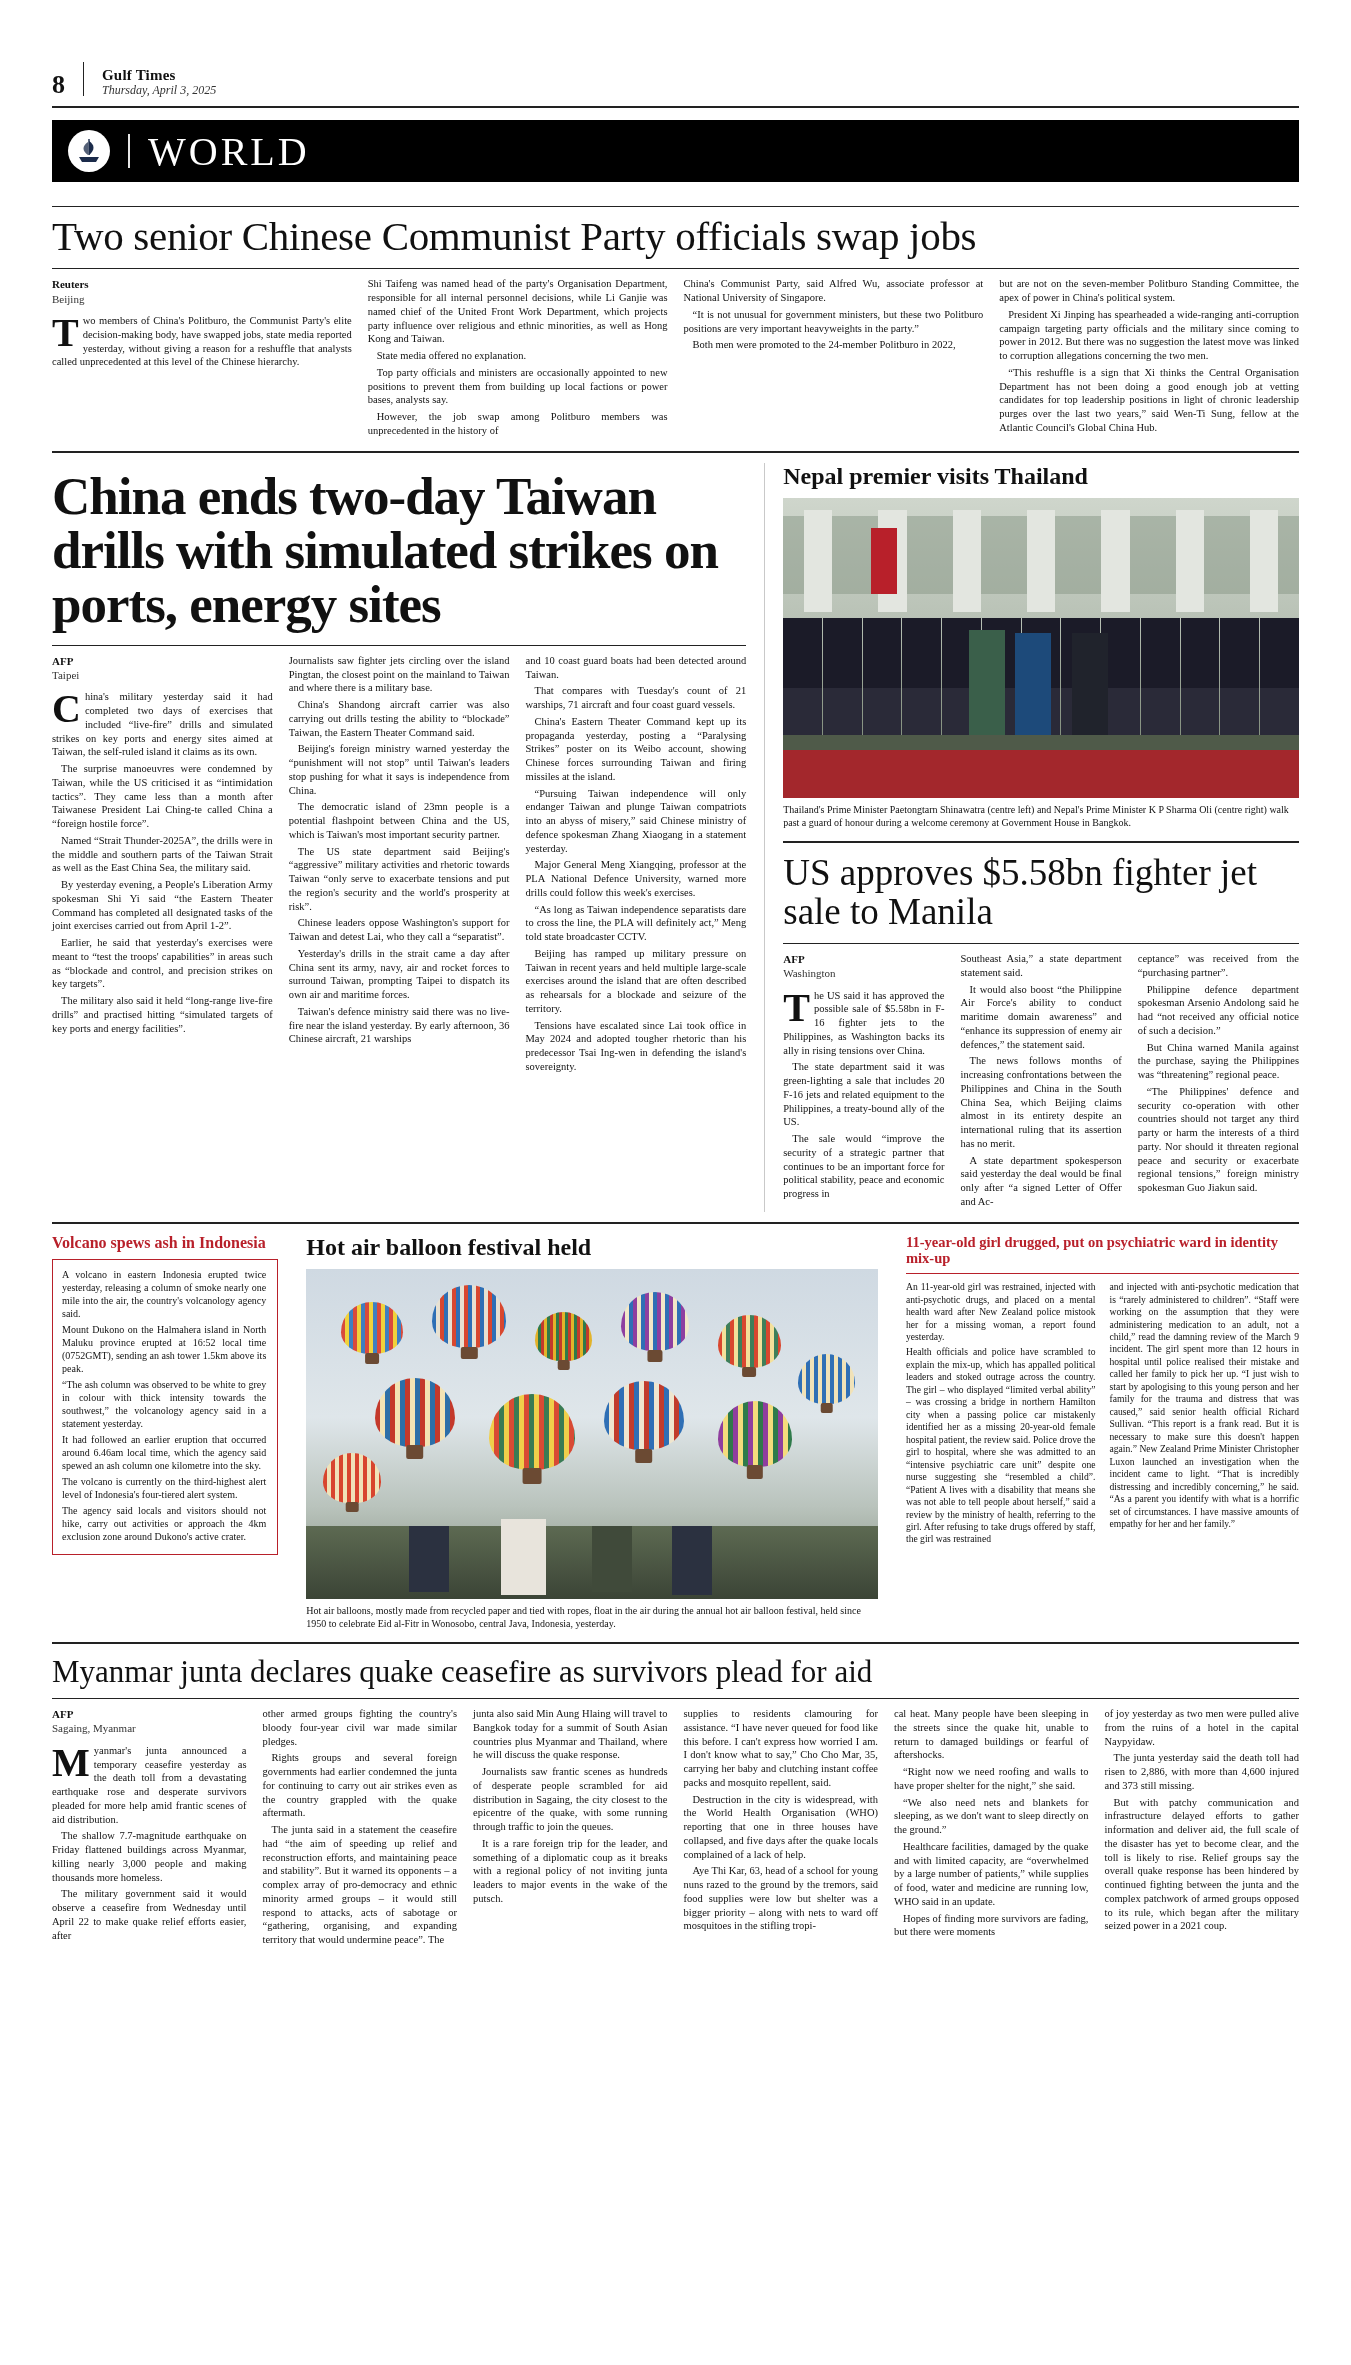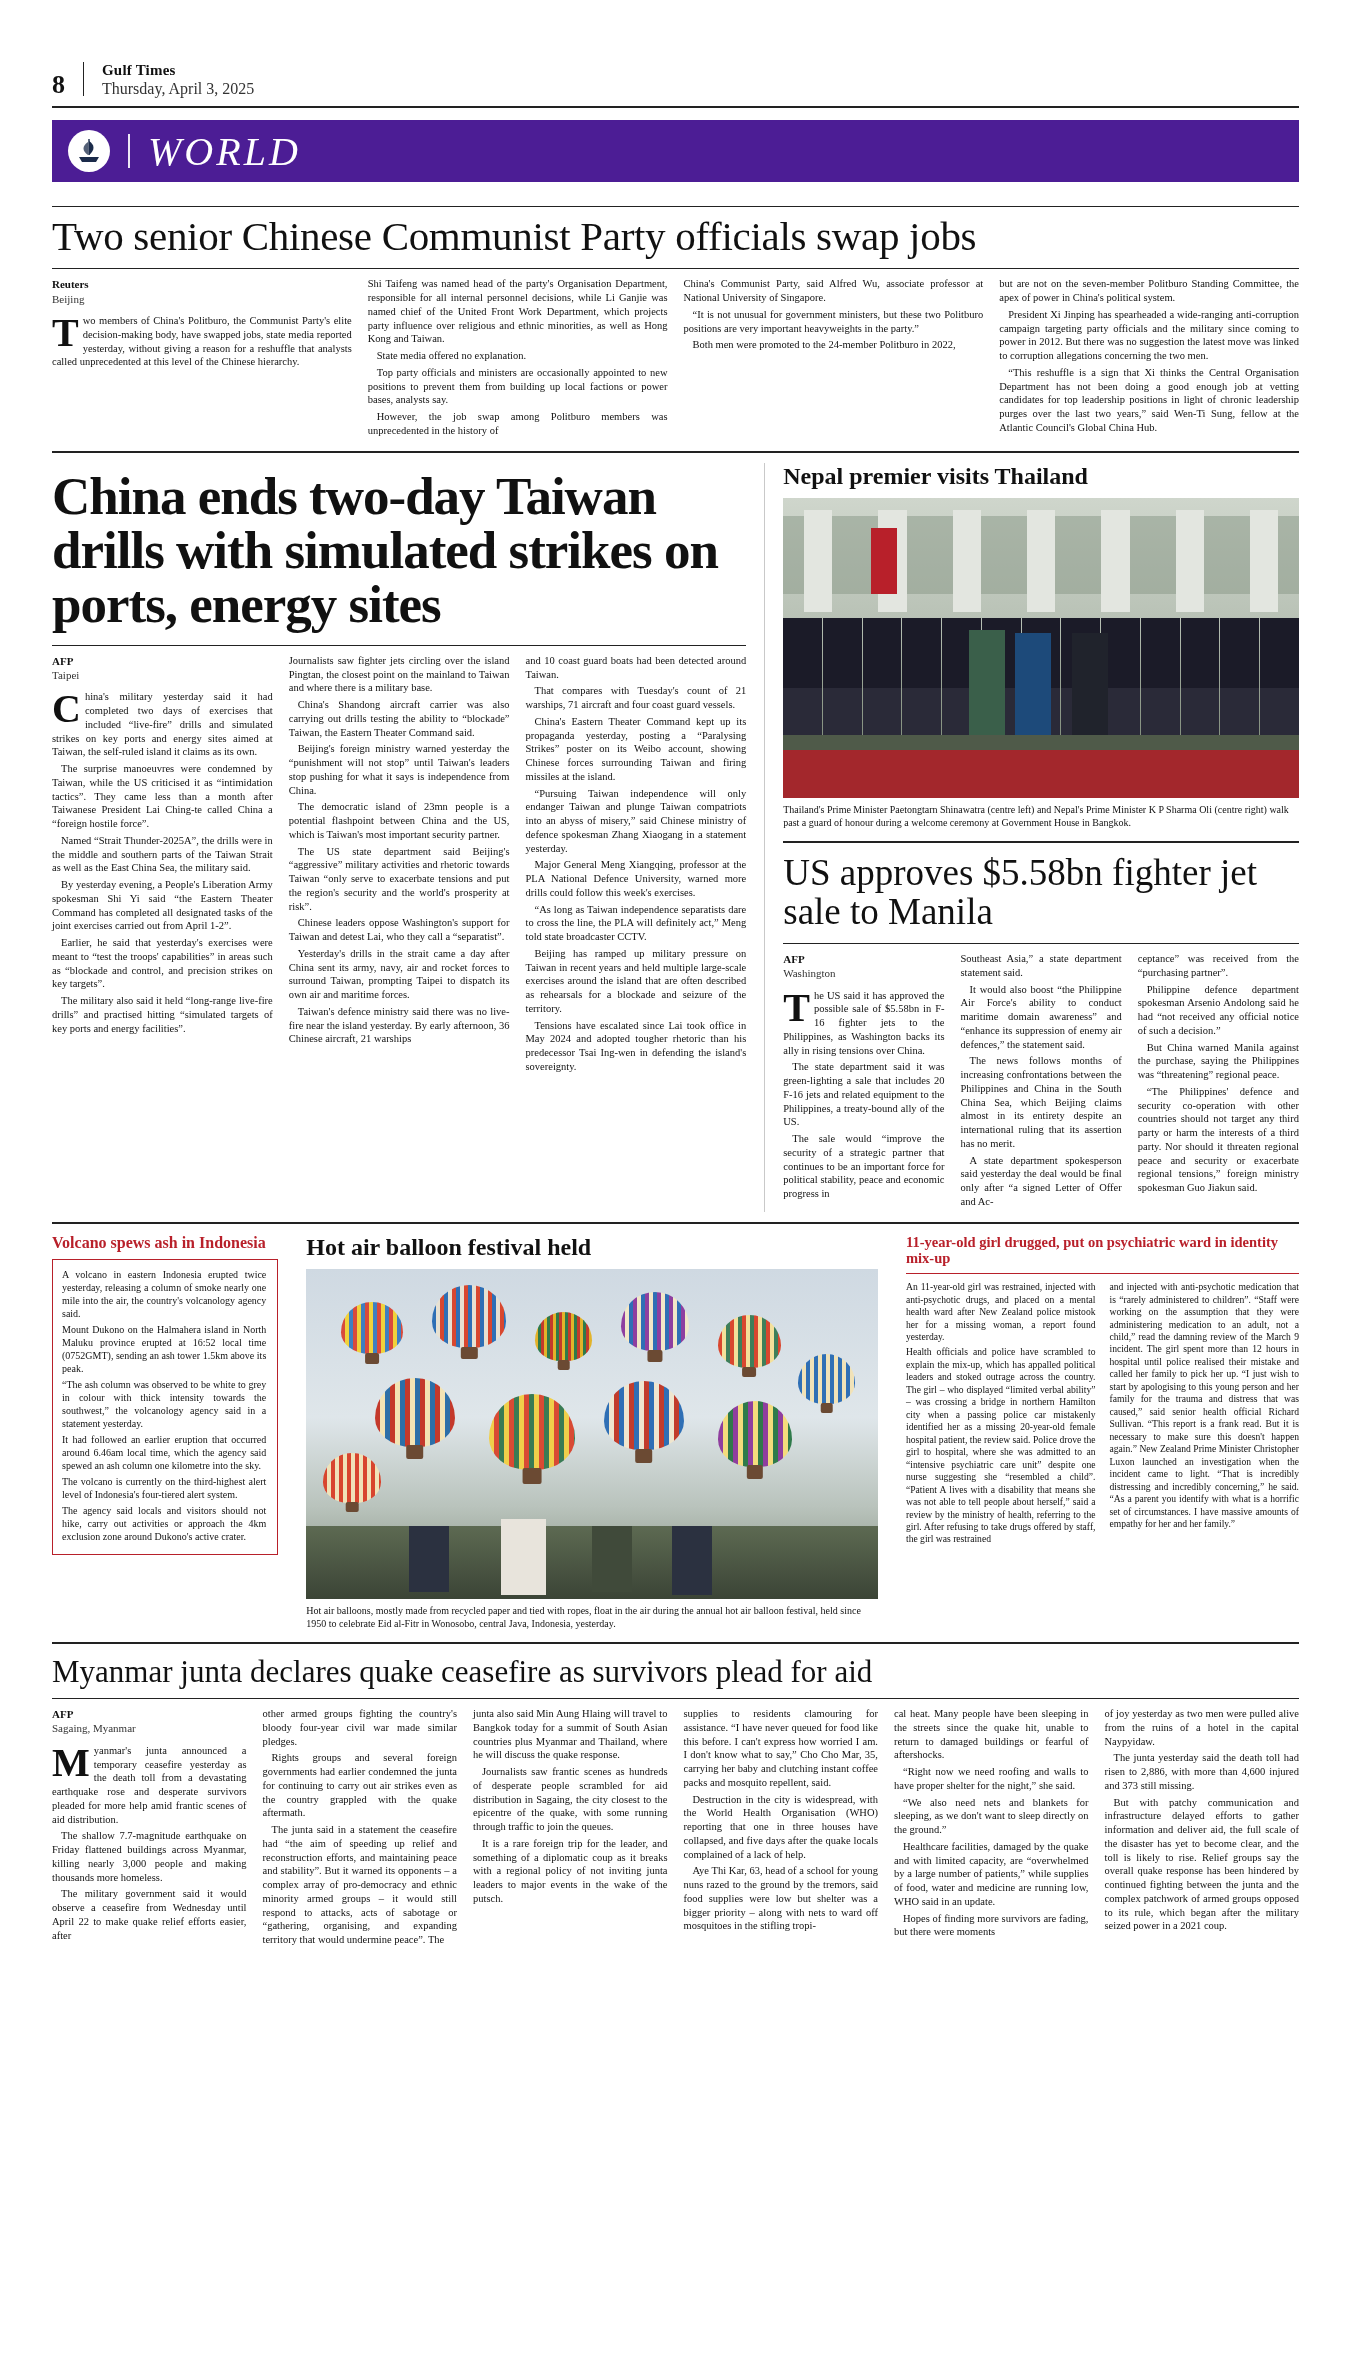--- a/index.html
+++ b/index.html
@@ -12,32 +12,31 @@
     overflow:hidden;
   }
   .page { width:1351px; height:2365px; position:relative; padding:0 52px; }
 
   
   .masthead { display:flex; align-items:flex-end; gap:14px; padding-top:62px; border-bottom:none; }
   .folio { font-family:"Liberation Serif", serif; font-weight:bold; font-size:26px; line-height:1; }
   .mast-rule { width:1px; background:#222; height:34px; margin:0 4px 2px 4px; }
   .mast-text { line-height:1.15; }
   .mast-title { font-weight:bold; font-size:15px; letter-spacing:.2px; }
-  .mast-date { font-size:16px; color:#333; }
+  .mast-date { font-size:12px; color:#333;font-style:italic; }
 
   .mast-line { height:2px; background:#222; margin-top:8px; }
 
   
   .section-band {
     margin-top:12px;
     height:62px;
-    background:#4c1d95;
+    background:#000000;
     display:flex; align-items:center; gap:18px;
     padding-left:16px;
-    font-style:italic;
   }
   .logo-circle {
     width:42px; height:42px; border-radius:50%; background:#ffffff;
     display:flex; align-items:center; justify-content:center;
     position:relative; flex:0 0 auto;
   }
   .logo-circle svg { display:block; }
   .band-divider { width:2px; height:34px; background:#ffffff; opacity:.9; }
   .band-title {
     color:#ffffff; font-family:"Liberation Serif", serif;

